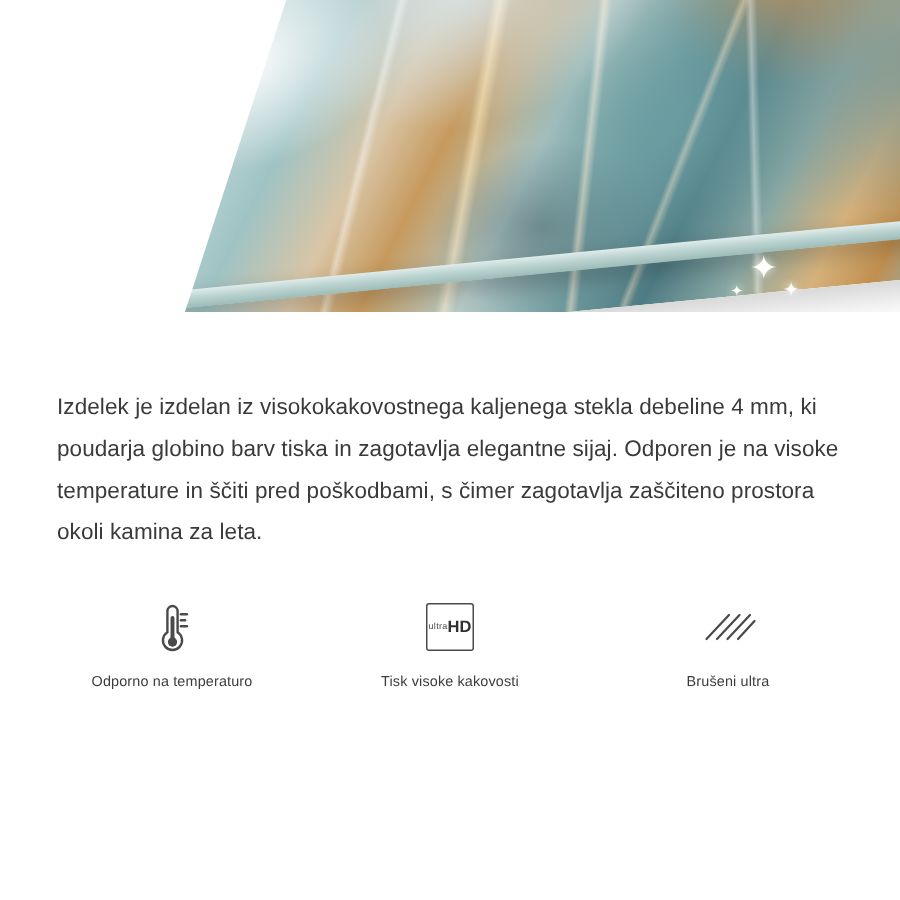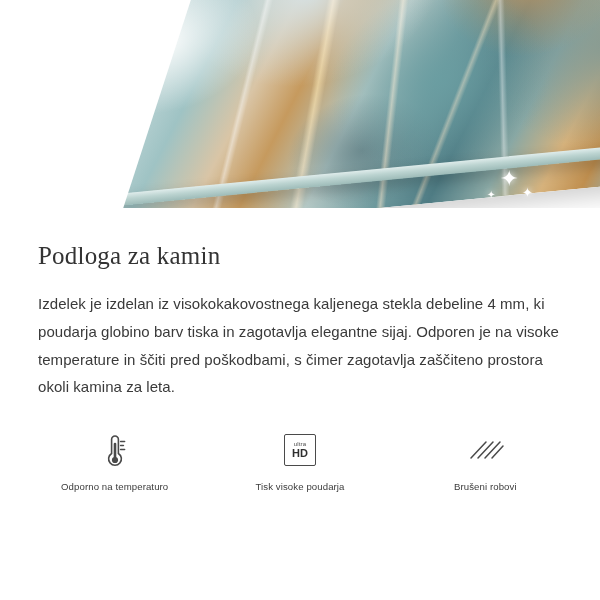--- a/index.html
+++ b/index.html
@@ -161,21 +161,21 @@
     color: #3c3c3c;
     text-align: right;
     letter-spacing: 0.1px;
   }
   .ultrahd-box {
     width: 30px;
     height: 30px;
     border: 1.6px solid #4a4a4a;
     border-radius: 2px;
     display: flex;
-    flex-direction: column;
+    flex-direction: row;
     align-items: center;
     justify-content: center;
     line-height: 1;
   }
   .ultrahd-box .u1 {
     font-size: 6px;
     letter-spacing: 0.2px;
     color: #4a4a4a;
     margin-bottom: 1px;
   }
@@ -197,21 +197,20 @@
     <div class="hero-edge"></div>
     <div class="hero-mask-left"></div>
     <div class="hero-mask-bottom"></div>
     <span class="sparkle s1">✦</span>
     <span class="sparkle s2">✦</span>
     <span class="sparkle s3">✦</span>
   </div>
 
   <div class="content">
     <h1 class="headline">
-      <span>Podloga za kamin</span>
     </h1>
     <p class="body-copy">Izdelek je izdelan iz visokokakovostnega kaljenega stekla debeline 4 mm, ki poudarja globino barv tiska in zagotavlja elegantne sijaj. Odporen je na visoke temperature in ščiti pred poškodbami, s čimer zagotavlja zaščiteno prostora okoli kamina za leta.</p>
   </div>
 
   <div class="features">
 
     <div class="feature">
       <div class="feature-icon">
         <svg width="34" height="40" viewBox="0 0 34 40" fill="none" stroke="#4a4a4a" stroke-width="1.6">
           <path d="M17 6a3.4 3.4 0 0 1 3.4 3.4v14.1a6.4 6.4 0 1 1-6.8 0V9.4A3.4 3.4 0 0 1 17 6z"></path>
@@ -225,32 +224,32 @@
       <div class="feature-label">Odporno na temperaturo</div>
     </div>
 
     <div class="feature">
       <div class="feature-icon">
         <div class="ultrahd-box">
           <span class="u1">ultra</span>
           <span class="u2">HD</span>
         </div>
       </div>
-      <div class="feature-label">Tisk visoke poudarja</div>
+      <div class="feature-label">Tisk visoke kakovosti</div>
     </div>
 
 
 
     <div class="feature">
       <div class="feature-icon">
         <svg width="40" height="30" viewBox="0 0 40 30" fill="none" stroke="#4a4a4a" stroke-width="1.5" stroke-linecap="round">
           <line x1="6" y1="23" x2="21" y2="7"></line>
           <line x1="13" y1="23" x2="28" y2="7"></line>
           <line x1="20" y1="23" x2="35" y2="7"></line>
           <line x1="27" y1="23" x2="38" y2="11"></line>
         </svg>
       </div>
-      <div class="feature-label">Brušeni robovi</div>
+      <div class="feature-label">Brušeni ultra</div>
     </div>
 
 
   </div>
 </div>
 
 </body></html>

